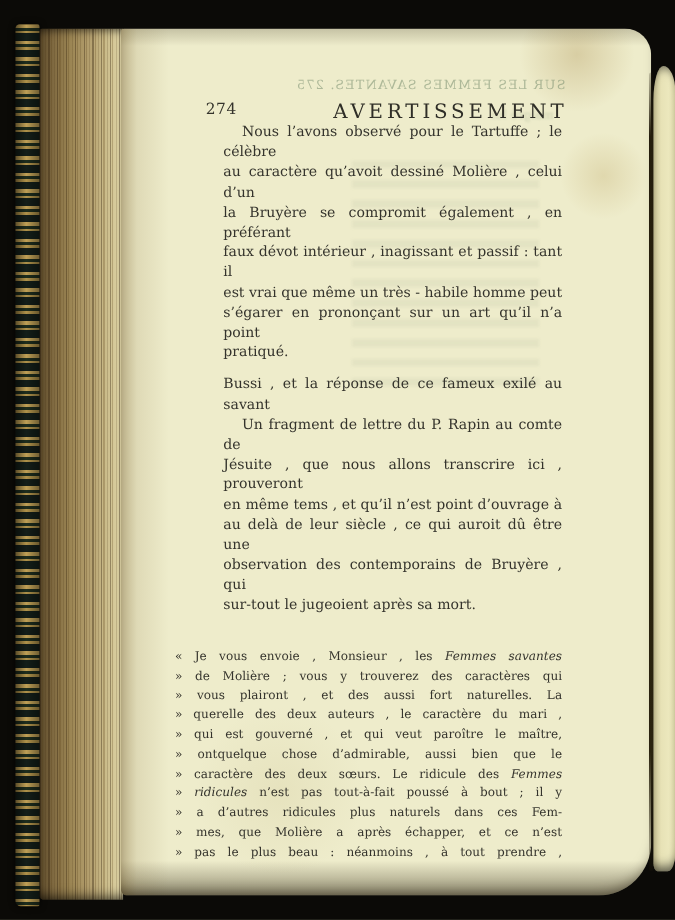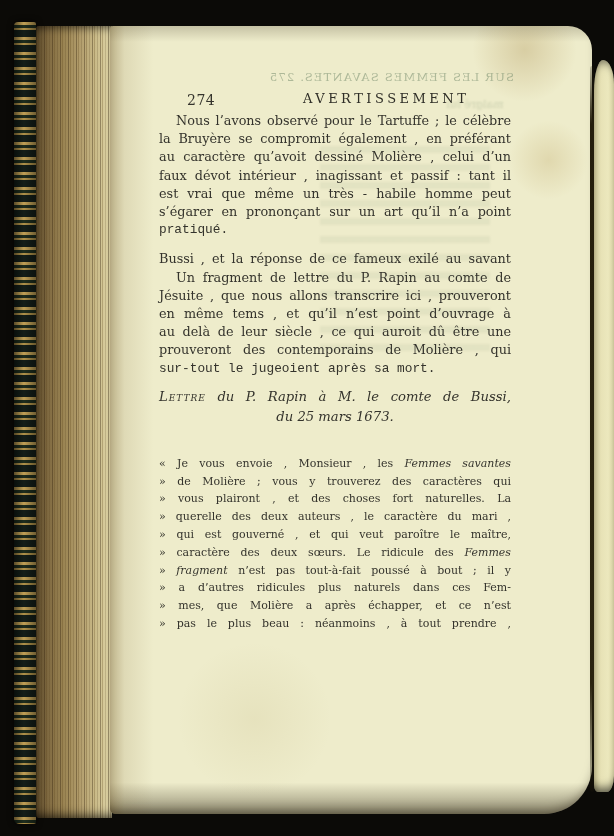--- a/index.html
+++ b/index.html
@@ -59,25 +59,25 @@
     border-radius:2px;}
   .facing-edge{position:absolute;left:594px;top:60px;width:20px;height:732px;
     background:linear-gradient(90deg,#c6bf92,#e7e2b6 35%,#ece8bd 70%,#ddd7a9);
     border-radius:10px 12px 8px 4px / 34px 26px 18px 8px;
     box-shadow:inset 0 8px 8px -6px rgba(0,0,0,.5),inset 0 -10px 10px -6px rgba(0,0,0,.6);}
 
   
   .content{position:absolute;left:49px;top:0;width:352px;color:#34332c;}
   .page-header{position:relative;margin-top:66px;height:20px;font-size:14px;}
   .folio{position:absolute;left:28px;top:0;letter-spacing:.5px;}
-  .running-title{position:absolute;left:144px;top:-1px;font-size:13px;letter-spacing:3.5px;color:#2f2e27;}
+  .running-title{position:absolute;left:144px;top:-1px;font-size:18px;letter-spacing:3.5px;color:#2f2e27;}
 
-  .para{font-size:12.8px;line-height:18.2px;}
+  .para{font-size:12.8px;line-height:18.2px;margin-left:44px;}
   .jline{text-align:justify;text-align-last:justify;white-space:normal;}
-  .jline.last{text-align-last:auto;font-family:Liberation Mono, monospace;}
+  .jline.last{text-align-last:auto;}
   .jline.indent{text-indent:17px;}
   .para-2{margin-top:11px;}
 
   .letter-heading{margin-top:9px;font-style:italic;font-size:13.2px;line-height:20px;color:#34332c;}
   .letter-heading .hl1{text-align:justify;text-align-last:justify;}
   .letter-heading .hl2{text-align:center;}
   .sc{font-variant:small-caps;letter-spacing:1px;}
 
   .letter{margin-top:28px;font-size:11px;line-height:17.8px;}
   .letter .jline{text-align:justify;text-align-last:justify;}
@@ -101,51 +101,48 @@
 
     <div class="content">
 
       <div class="page-header">
         <span class="folio">274</span>
         <span class="running-title">AVERTISSEMENT</span>
       </div>
 
       <div class="para para-1">
           <div class="jline indent">Nous l’avons observé pour le Tartuffe ; le célèbre</div>
+          <div class="jline">au caractère qu’avoit dessiné Molière , celui d’un</div>
           <div class="jline">la Bruyère se compromit également , en préférant</div>
-          <div class="jline">au caractère qu’avoit dessiné Molière , celui d’un</div>
           <div class="jline">faux dévot intérieur , inagissant et passif : tant il</div>
           <div class="jline">est vrai que même un très - habile homme peut</div>
           <div class="jline">s’égarer en prononçant sur un art qu’il n’a point</div>
           <div class="jline last">pratiqué.</div>
         </div>
 
       <div class="para para-2">
           <div class="jline">Bussi , et la réponse de ce fameux exilé au savant</div>
           <div class="jline indent">Un fragment de lettre du P. Rapin au comte de</div>
           <div class="jline">Jésuite , que nous allons transcrire ici , prouveront</div>
           <div class="jline">en même tems , et qu’il n’est point d’ouvrage à</div>
           <div class="jline">au delà de leur siècle , ce qui auroit dû être une</div>
-          <div class="jline">prouveront des contemporains de Molière , qui</div>
+          <div class="jline">observation des contemporains de Bruyère , qui</div>
           <div class="jline last">sur-tout le jugeoient après sa mort.</div>
         </div>
 
-      <div class="letter-heading">
-        <div class="hl1"><span class="sc">Lettre</span> du P. Rapin à M. le comte de Bussi,</div>
-        <div class="hl2">du 25 mars 1673.</div>
-      </div>
 
       <div class="letter">
           <div class="jline">« Je vous envoie , Monsieur , les <i>Femmes savantes</i></div>
           <div class="jline">» de Molière ; vous y trouverez des caractères qui</div>
-          <div class="jline">» vous plairont , et des choses fort naturelles. La</div>
+          <div class="jline">» vous plairont , et des aussi fort naturelles. La</div>
           <div class="jline">» querelle des deux auteurs , le caractère du mari ,</div>
           <div class="jline">» qui est gouverné , et qui veut paroître le maître,</div>
+          <div class="jline">» ontquelque chose d’admirable, aussi bien que le</div>
           <div class="jline">» caractère des deux sœurs. Le ridicule des <i>Femmes</i></div>
-          <div class="jline">» <i>fragment</i> n’est pas tout-à-fait poussé à bout ; il y</div>
+          <div class="jline">» <i>ridicules</i> n’est pas tout-à-fait poussé à bout ; il y</div>
           <div class="jline">» a d’autres ridicules plus naturels dans ces Fem-</div>
           <div class="jline">» mes, que Molière a après échapper, et ce n’est</div>
           <div class="jline">» pas le plus beau : néanmoins , à tout prendre ,</div>
         </div>
 
     </div>
   </div>
 
   <div class="gutter-line"></div>
   <div class="facing-edge"></div>

